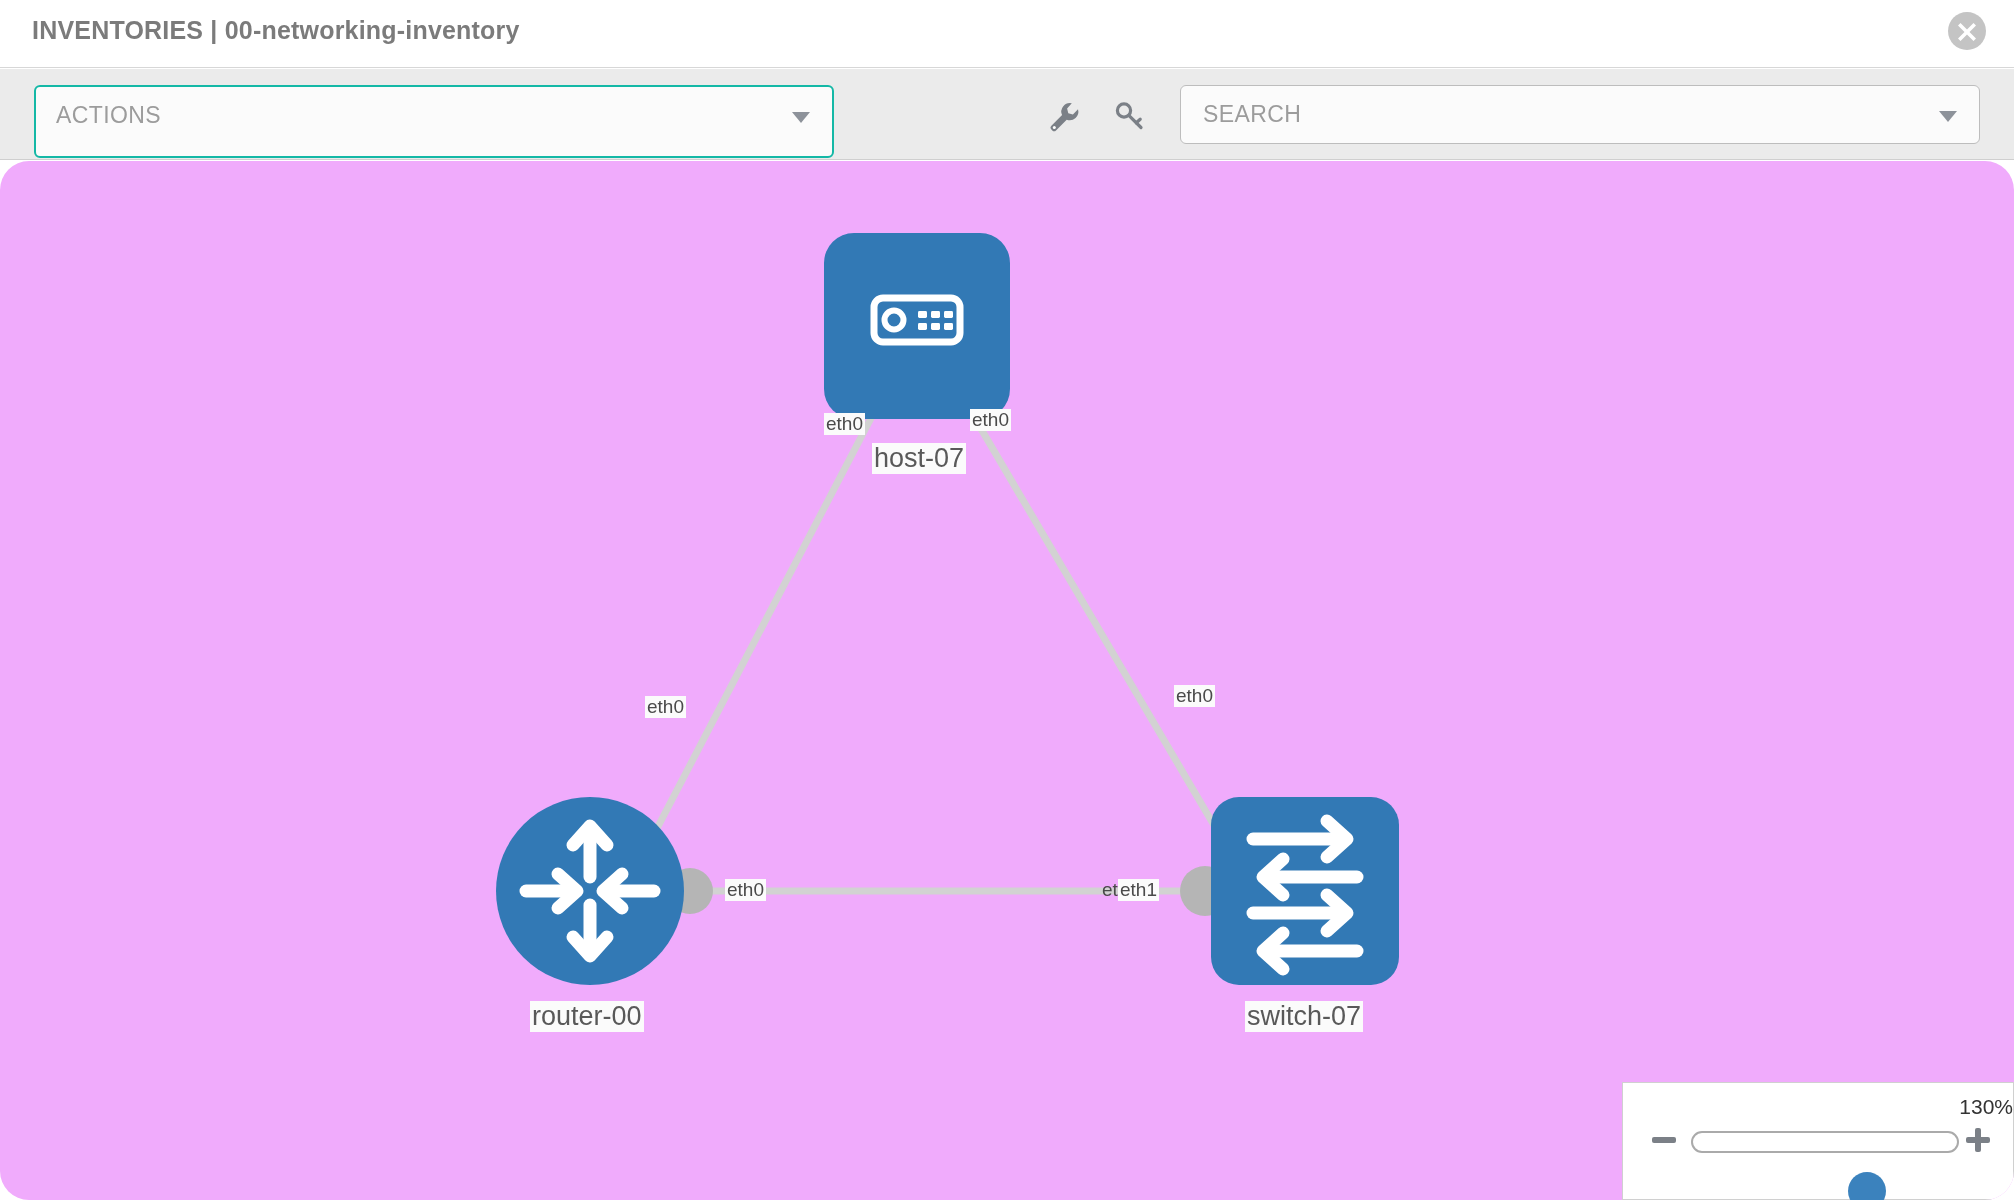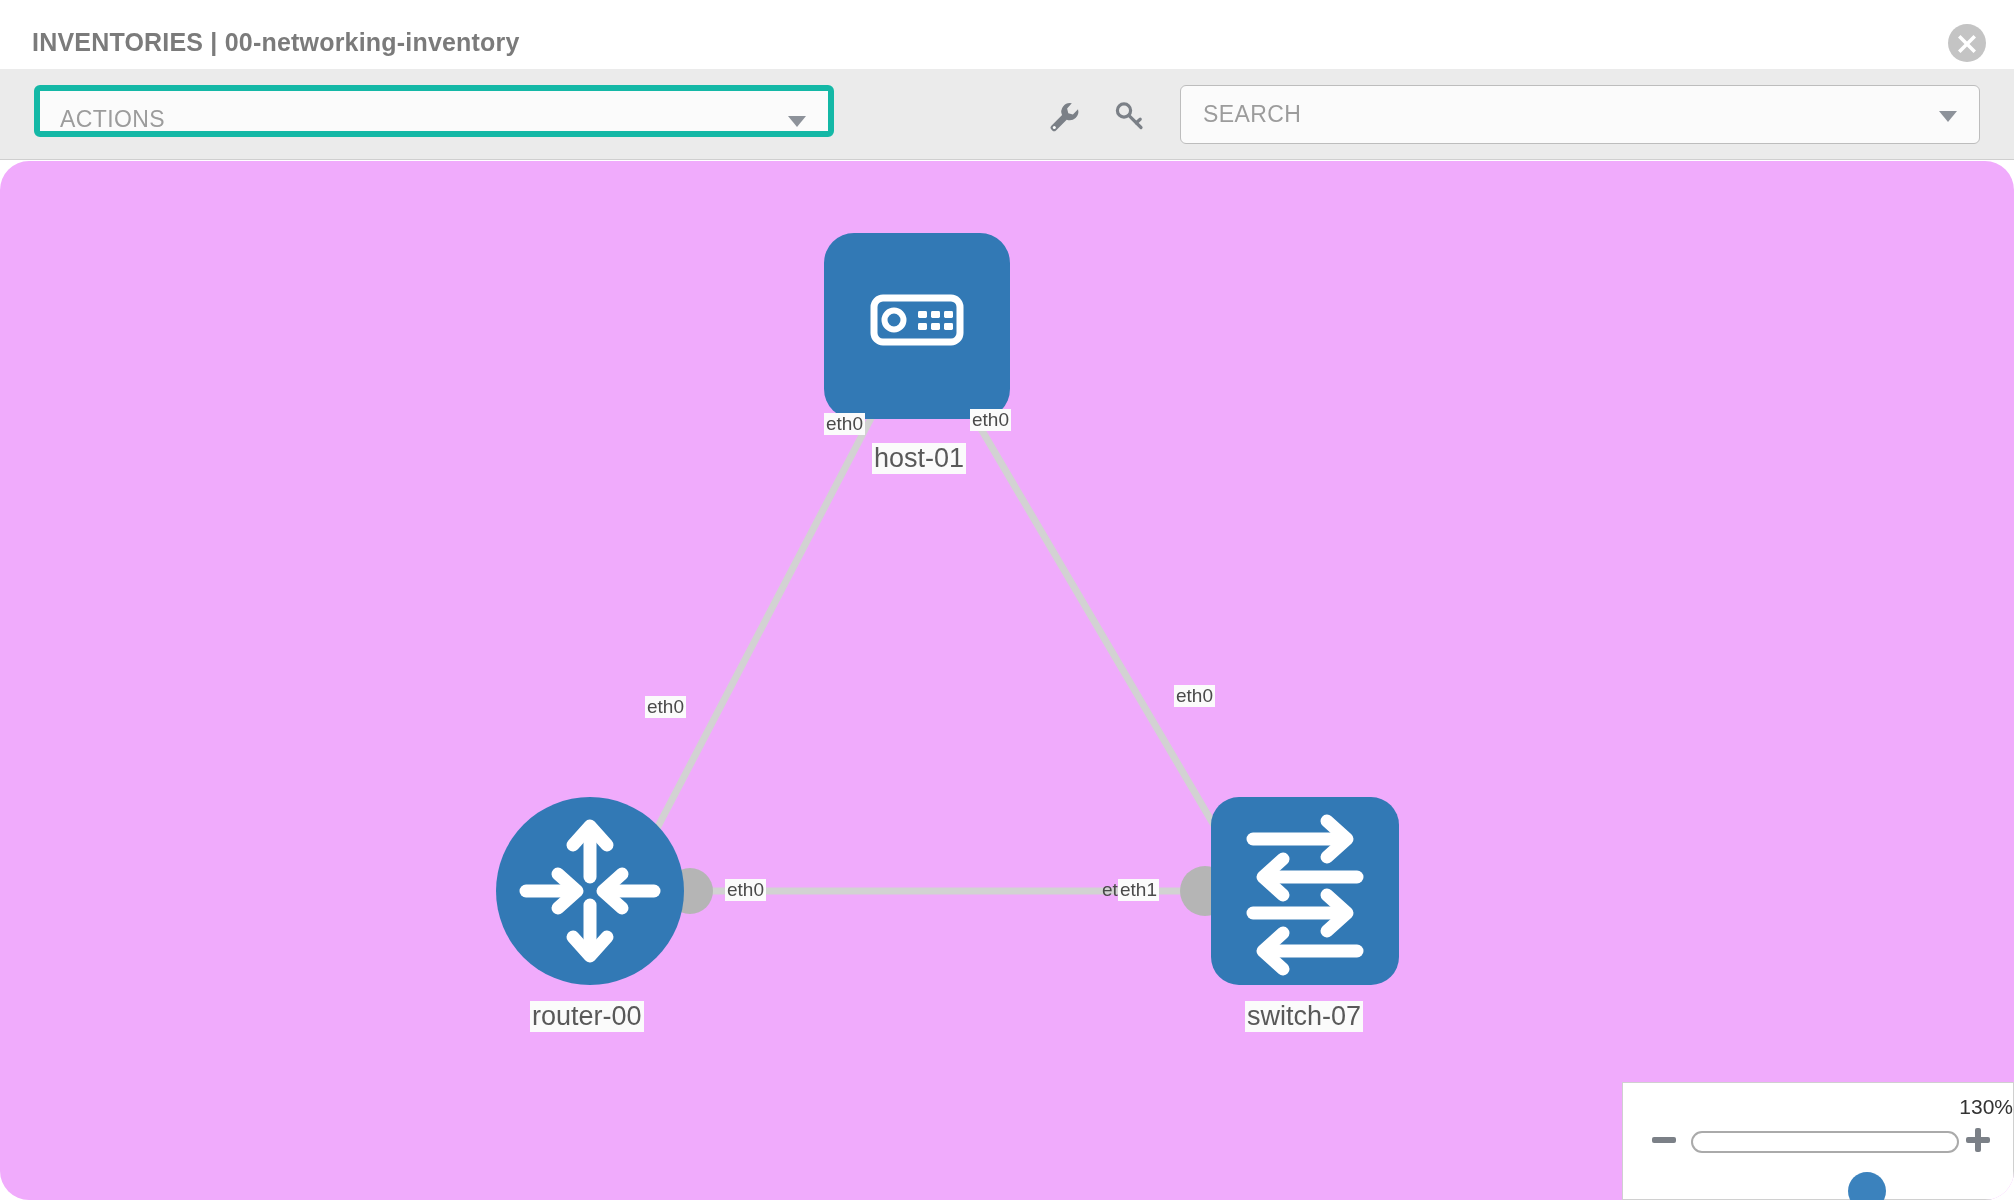--- a/index.html
+++ b/index.html
@@ -15,21 +15,21 @@
   #app {
     position: relative;
     width: 2014px;
     height: 1200px;
     background: #ffffff;
   }
 
   
   .header {
     position: absolute;
-    left: 0; top: 12px;
+    left: 0; top: 0;
     width: 2014px; height: 68px;
     background: #ffffff;
     border-bottom: 1px solid #d7d7d7;
   }
   .header-title {
     position: absolute;
     left: 32px; top: 16px;
     font-size: 25px;
     font-weight: bold;
     color: #7b7b7b;
@@ -50,23 +50,23 @@
   .toolbar {
     position: absolute;
     left: 0; top: 69px;
     width: 2014px; height: 91px;
     background: #ebebeb;
     border-bottom: 1px solid #cfcfcf;
   }
   .actions-select {
     position: absolute;
     left: 34px; top: 16px;
-    width: 800px; height: 52px;
+    width: 800px; height: 73px;
     background: #fbfbfb;
-    border: 6px solid #14b8a6;
+    border: 2px solid #14b8a6;
     border-radius: 6px;
     cursor: pointer;
   }
   .actions-label {
     position: absolute;
     left: 20px; top: 15px;
     font-size: 23px;
     color: #9c9c9c;
     letter-spacing: 0.4px;
   }
@@ -303,21 +303,21 @@
     </svg>
 
     <span class="iface-label" style="left:824px; top:252px;">eth0</span>
     <span class="iface-label" style="left:970px; top:248px;">eth0</span>
     <span class="iface-label" style="left:645px; top:535px;">eth0</span>
     <span class="iface-label" style="left:1174px; top:524px;">eth0</span>
     <span class="iface-label" style="left:725px; top:718px;">eth0</span>
     <span class="iface-label" style="left:1100px; top:718px; background:transparent;">etl</span>
     <span class="iface-label" style="left:1118px; top:718px;">eth1</span>
 
-    <span class="node-label" style="left:872px; top:282px;">host-01</span>
+    <span class="node-label" style="left:872px; top:282px;">host-07</span>
     <span class="node-label" style="left:530px; top:840px;">router-00</span>
     <span class="node-label" style="left:1245px; top:840px;">switch-07</span>
 
     <div class="zoom-panel" style="left:1622px; top:921px;">
       <div class="zoom-value">130%</div>
 
       <div class="zoom-minus">
         <svg width="30" height="30" viewBox="0 0 30 30" aria-hidden="true">
           <rect x="3" y="12" width="24" height="6" rx="2" fill="#7b8087"></rect>
         </svg>

